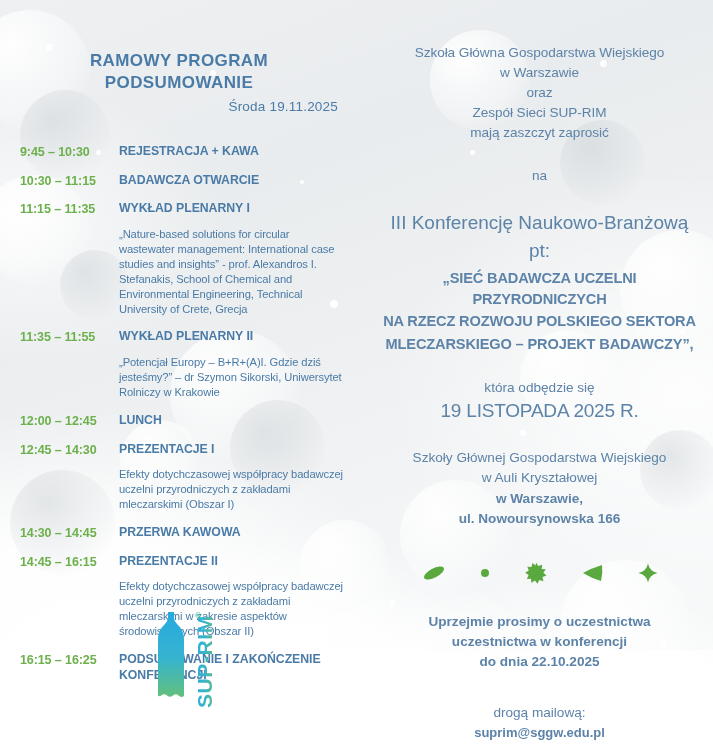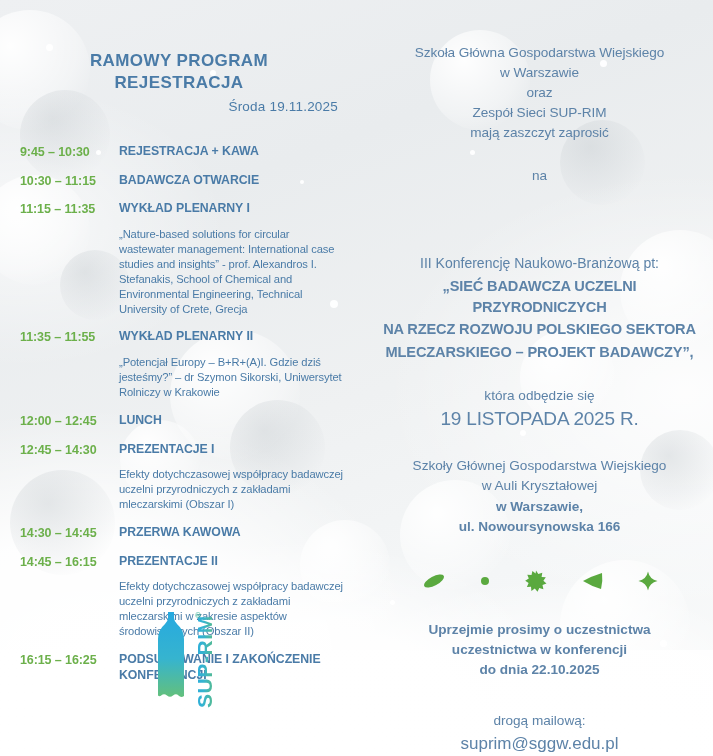--- a/index.html
+++ b/index.html
@@ -141,21 +141,21 @@
     padding: 43px 16px 0 14px;
     text-align: center;
     color: #5d83a8;
   }
 
   .inv-line   { font-size: 13.6px; line-height: 1.47; letter-spacing: -0.05px; }
   .inv-gap-sm { height: 19px; }
   .inv-gap-md { height: 23px; }
   .inv-gap-lg { height: 30px; }
 
-  .inv-conf-lead { font-size: 14px; line-height: 1.5; margin-top: 44px; }
+  .inv-conf-lead { font-size: 19px; line-height: 1.5; }
 
   .inv-conf-title {
     font-size: 14.6px;
     font-weight: bold;
     line-height: 1.42;
     letter-spacing: -0.15px;
     margin-top: 2px;
   }
 
   .inv-when { font-size: 13.6px; line-height: 1.5; }
@@ -175,21 +175,21 @@
     justify-content: center;
     align-items: center;
     gap: 34px;
     height: 34px;
     margin: 26px 0 22px;
   }
   .orn { display: block; }
 
   .inv-rsvp      { font-size: 13.6px; font-weight: bold; line-height: 1.5; }
   .inv-contact   { font-size: 13.6px; line-height: 1.5; }
-  .inv-contact-b { font-size: 17px; line-height: 1.5; font-weight: normal; }
+  .inv-contact-b { font-size: 13px; line-height: 1.5; font-weight: bold; }
 </style>
 </head>
 <body>
 
 <div class="bg-root">
   <div class="bg-blobs">
     <div class="blob" style="left:-30px;  top:10px;   width:120px; height:120px;"></div>
     <div class="blob dark" style="left:20px;   top:90px;   width:90px;  height:90px;"></div>
     <div class="blob" style="left:-20px;  top:175px;  width:110px; height:110px;"></div>
     <div class="blob dark" style="left:60px;   top:250px;  width:70px;  height:70px;"></div>
@@ -221,21 +221,21 @@
   </div>
   <div class="milk-pool"></div>
 </div>
 
 <div class="page">
 
   <section class="program-col">
 
     <header class="program-head">
       <div class="ttl">RAMOWY PROGRAM</div>
-      <div class="ttl">REJESTRACJA</div>
+      <div class="ttl">PODSUMOWANIE</div>
       <div class="subttl">Środa  19.11.2025</div>
     </header>
 
     <div class="schedule">
 
       <div class="slot">
         <div class="slot-time">9:45  –  10:30</div>
         <div class="slot-body">
           <div class="slot-title">REJESTRACJA + KAWA</div>
         </div>

